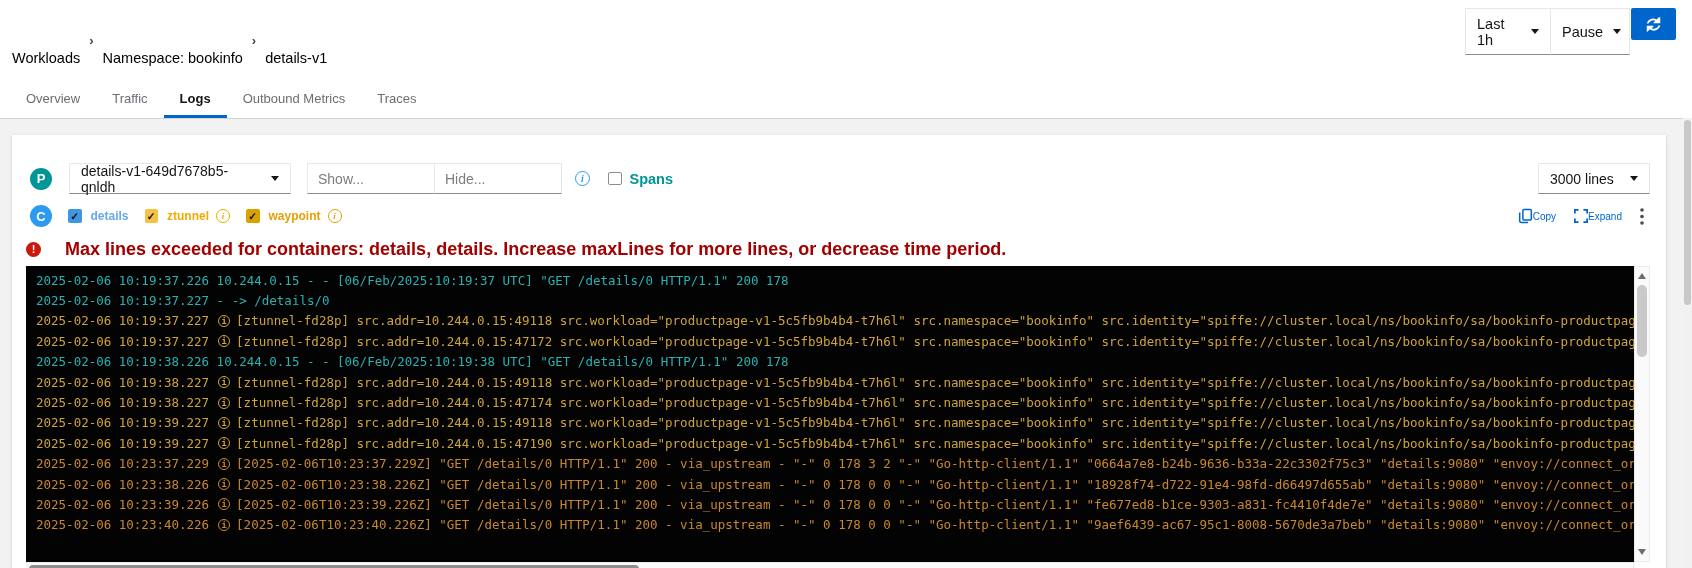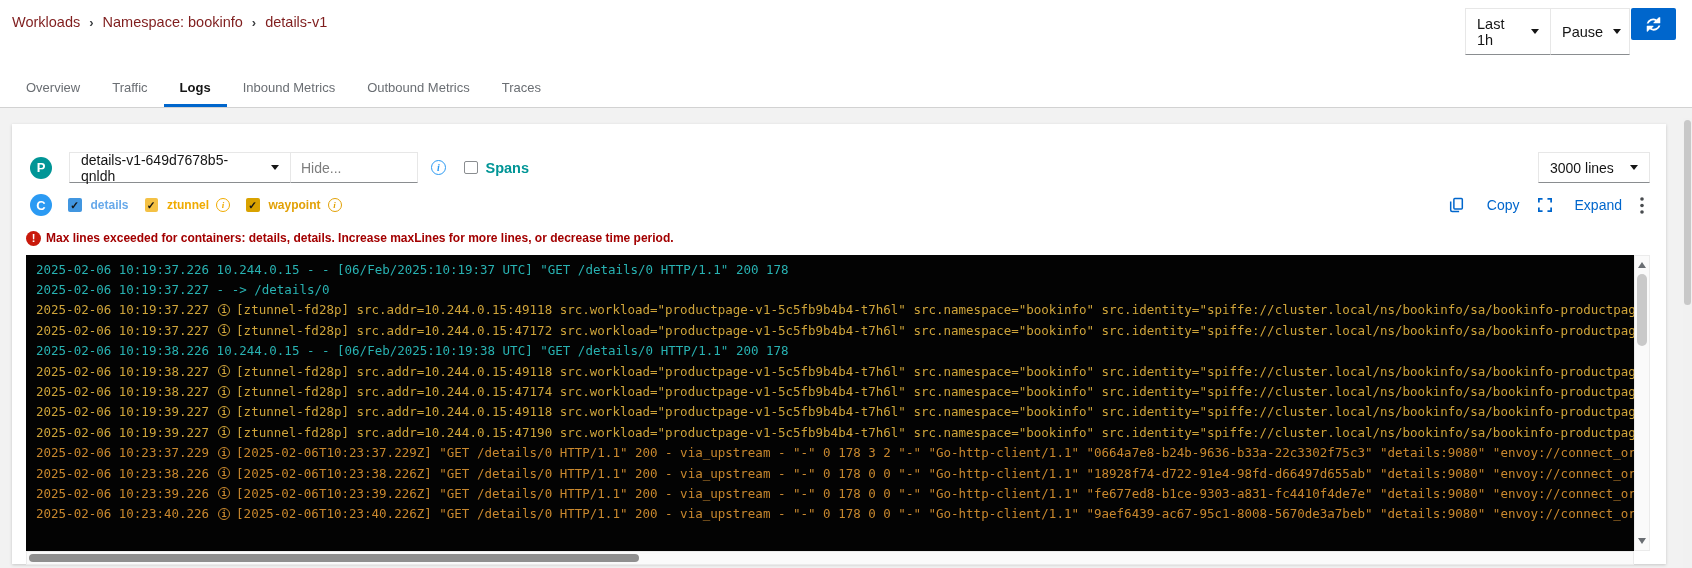--- a/index.html
+++ b/index.html
@@ -3,21 +3,21 @@
 <meta charset="utf-8">
 <style>
   * { margin:0; padding:0; box-sizing:border-box; }
   html,body { width:1692px; height:568px; overflow:hidden; background:#fff;
     font-family:"Liberation Sans", sans-serif; color:#151515; }
 
   
   .topbar { display:flex; justify-content:space-between; align-items:flex-start;
     padding:8px 16px 0 12px; }
   .breadcrumb { display:flex; align-items:center; gap:9px; padding-top:6px; font-size:14.5px; }
-  .breadcrumb a { color:#7f1d1d; text-decoration:none; cursor:pointer; }
+  .breadcrumb a { color:#000000; text-decoration:none; cursor:pointer;margin-top:36px; }
   .bc-sep { color:#3c3f42; font-weight:bold; font-size:13px; line-height:1; padding-top:1px; }
 
   .top-controls { display:flex; align-items:stretch; }
   .pf-select { display:flex; align-items:center; justify-content:space-between; gap:10px;
     background:#fff; border:1px solid #e7e7e7; border-bottom:1px solid #8a8d90;
     padding:0 11px; font-size:14.5px; height:47px; cursor:pointer; }
   .caret { width:0; height:0; border-left:4.5px solid transparent; border-right:4.5px solid transparent;
     border-top:5.5px solid #151515; }
   .sel-duration { width:86px; }
   .sel-pause { width:80px; margin-left:-1px; }
@@ -62,28 +62,28 @@
   .spans-label { margin-left:8px; color:#009596; font-weight:700; font-size:14.5px; cursor:pointer; }
 
   .spacer { flex:1; }
   .lines-select { width:112px; height:31px; font-size:14px; margin-right:0; }
 
   .row2 { height:22px; margin-top:11px; }
   .container-item { display:flex; align-items:center; margin-left:16px; }
   .c-label { margin-left:9px; font-size:12px; font-weight:700; cursor:pointer; }
   .container-item .info-i { margin-left:7px; width:14px; height:14px; font-size:9px; }
 
-  .link-btn { display:flex; align-items:center; gap:23px; color:#0066cc; font-size:14px;
+  .link-btn { display:flex; align-items:center; gap:0; color:#0066cc; font-size:10px;
     cursor:pointer; }
   .kebab-btn { margin-left:18px; margin-right:6px; cursor:pointer; display:flex; align-items:center; }
 
   .alert-row { height:16px; margin-top:14px; display:flex; align-items:center; margin-left:-4px; }
   .err-icon { width:15px; height:15px; border-radius:50%; background:#c9190b; color:#fff;
     display:flex; align-items:center; justify-content:center; font-size:11px; font-weight:700; flex:none; }
-  .alert-msg { margin-left:5px; font-size:12px; font-weight:700; color:#a30000; }
+  .alert-msg { margin-left:24px; font-size:18px; font-weight:700; color:#a30000; }
 
   
   .log-wrap { display:flex; margin-top:9px; margin-left:-4px; height:296px; }
   .log-panel { flex:1; background:#030303; overflow:hidden; padding:4px 0 0 10px; cursor:text; }
   .log-line { height:20.4px; display:flex; align-items:center; white-space:pre;
     font-family:"DejaVu Sans Mono", monospace; font-size:12.5px; }
   .log-info-i { display:inline-flex; width:12px; height:12px; border:1px solid currentColor;
     border-radius:50%; align-items:center; justify-content:center; font-size:8.5px; font-weight:700;
     margin:0 6px 0 9px; flex:none; }
   .log-msg { }
@@ -131,34 +131,34 @@
           </svg>
       </span>
     </button>
   </div>
 </div>
 
 <div class="tabbar">
   <div class="tab">Overview</div>
   <div class="tab">Traffic</div>
   <div class="tab active">Logs</div>
-  <div class="tab">Inbound Metrics</div>
   <div class="tab">Outbound Metrics</div>
   <div class="tab">Traces</div>
 </div>
 
 <div class="content-bg">
   <div class="card">
 
     <div class="row row1">
       <div class="badge badge-p">P</div>
       <div class="pf-select pod-select">
         <span>details-v1-649d7678b5-qnldh</span>
         <span class="caret"></span>
       </div>
+      <input class="filter-input show-input" placeholder="Show..." style="">
       <input class="filter-input hide-input" placeholder="Hide..." style="">
       <span class="info-i toolbar-info">i</span>
       <span class="cb unchecked spans-cb"></span>
       <span class="spans-label">Spans</span>
       <span class="spacer"></span>
       <div class="pf-select lines-select">
         <span>3000 lines</span>
         <span class="caret"></span>
       </div>
     </div>

